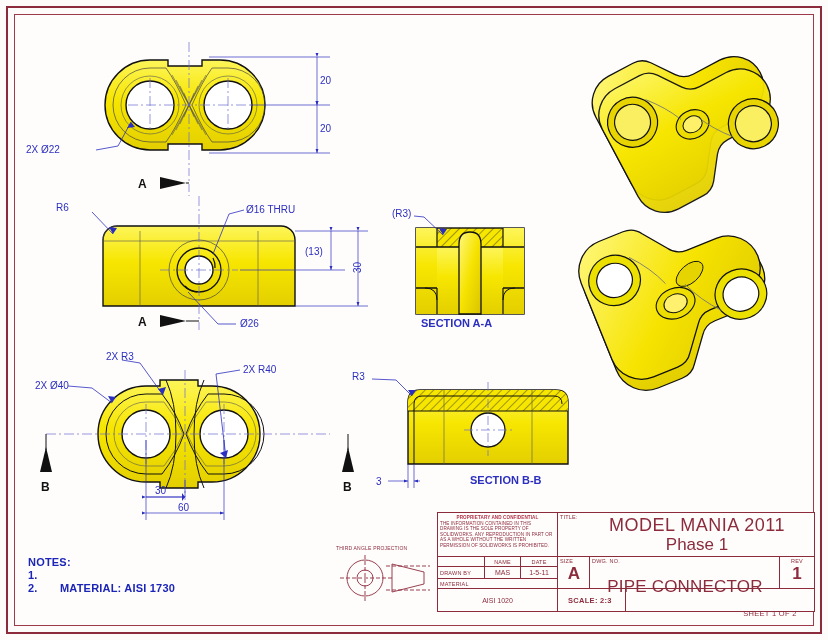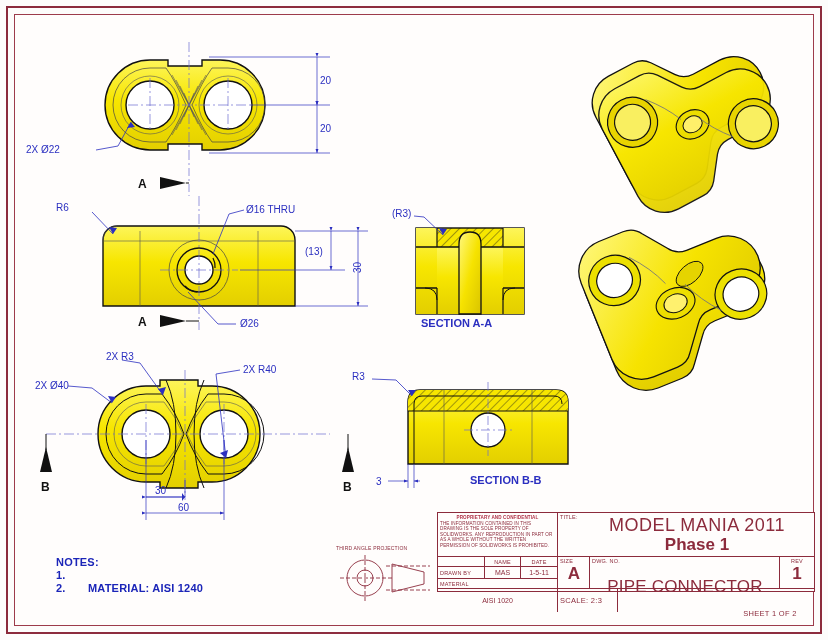--- a/index.html
+++ b/index.html
@@ -8,25 +8,25 @@
   #sheet{position:absolute;left:0;top:0;width:828px;height:640px;background:#fdfcfb;}
   .frame-outer{position:absolute;left:6px;top:6px;width:816px;height:628px;
       border:2px solid #8c2b3c;box-sizing:border-box;}
   .frame-inner{position:absolute;left:14px;top:14px;width:800px;height:612px;
       border:1.5px solid #9d3b4b;box-sizing:border-box;background:#fffdfc;}
   svg.draw{position:absolute;left:0;top:0;width:828px;height:640px;pointer-events:none;}
   .dim{fill:#2b2fc0;font-size:10px;font-family:"Liberation Sans",sans-serif;}
   .secl{fill:#2b2fc0;font-size:11px;font-weight:bold;font-family:"Liberation Sans",sans-serif;}
   .arrl{fill:#111;font-size:12px;font-weight:bold;font-family:"Liberation Sans",sans-serif;}
   .notes{position:absolute;left:28px;top:556px;color:#1b25b8;font-size:11px;font-weight:bold;
-     line-height:13px;letter-spacing:.2px;margin-left:28px;}
+     line-height:13px;letter-spacing:.2px;}
   .notes .row{display:flex;}
   .notes .num{width:32px;}
   
-  .tb{position:absolute;left:437px;top:512px;width:378px;height:80px;
+  .tb{position:absolute;left:437px;top:512px;width:378px;height:100px;
       border:1.5px solid #8c2b3c;box-sizing:border-box;color:#8c2b3c;background:#fffdfc;padding-left:36px;}
   .tb div{box-sizing:border-box;position:absolute;}
   .b-r{border-right:1px solid #8c2b3c;}
   .b-b{border-bottom:1px solid #8c2b3c;}
   .tiny{font-size:4.6px;line-height:5.4px;letter-spacing:.1px;}
   .lbl{font-size:5.5px;letter-spacing:.2px;}
   .val{font-size:7px;}
   .cap{font-size:7.5px;letter-spacing:.3px;}
   .ctr{display:flex;align-items:center;justify-content:center;}
   .lft{display:flex;align-items:center;padding-left:2px;}
@@ -306,21 +306,21 @@
     </g>
   </svg>
 
   <div class="notes">
     <div>NOTES:</div>
     <div class="row">
       <span class="num">1.</span>
     </div>
     <div class="row">
       <span class="num">2.</span>
-      <span>MATERIAL: AISI 1240</span>
+      <span>MATERIAL: AISI 1730</span>
     </div>
   </div>
 
   <div class="tap">
     <span class="cap2">THIRD ANGLE PROJECTION</span>
   </div>
 
   <div class="tb">
 
     <div class="b-r b-b" style="left:0;top:0;width:120px;height:44px;padding:1.5px 2px;">
@@ -335,32 +335,32 @@
     <div class="b-r b-b lft lbl" style="left:0;top:54px;width:47px;height:12px;">DRAWN BY</div>
     <div class="b-r b-b ctr val" style="left:47px;top:54px;width:36px;height:12px;">MAS</div>
     <div class="b-r b-b ctr val" style="left:83px;top:54px;width:37px;height:12px;">1-5-11</div>
 
     <div class="b-r b-b lft lbl" style="left:0;top:66px;width:120px;height:10px;">MATERIAL</div>
     <div class="b-r ctr val" style="left:0;top:76px;width:120px;height:23px;">AISI 1020</div>
 
     <div class="b-b" style="left:120px;top:0;width:256px;height:44px;">
       <span class="lbl" style="position:absolute;left:2px;top:1px;">TITLE:</span>
       <div style="position:absolute;left:24px;top:2px;width:230px;text-align:center;font-size:18px;line-height:20px;letter-spacing:.5px;">MODEL MANIA 2011</div>
-      <div style="position:absolute;left:24px;top:22px;width:230px;text-align:center;font-size:17px;line-height:19px;font-weight:bold;">Phase 1</div>
+      <div style="position:absolute;left:24px;top:22px;width:230px;text-align:center;font-size:17px;line-height:19px;">Phase 1</div>
     </div>
 
     <div class="b-r b-b" style="left:120px;top:44px;width:32px;height:32px;">
       <span class="lbl" style="position:absolute;left:2px;top:1px;">SIZE</span>
       <span style="position:absolute;left:0;top:7px;width:32px;text-align:center;font-size:17px;font-weight:bold;">A</span>
     </div>
     <div class="b-r b-b" style="left:152px;top:44px;width:190px;height:32px;">
       <span class="lbl" style="position:absolute;left:2px;top:1px;">DWG. NO.</span>
       <span style="position:absolute;left:2px;top:20px;width:186px;text-align:center;font-size:17px;letter-spacing:.2px;">PIPE CONNECTOR</span>
     </div>
     <div class="b-b" style="left:342px;top:44px;width:34px;height:32px;">
       <span class="lbl" style="position:absolute;left:0;top:1px;width:34px;text-align:center;">REV</span>
       <span style="position:absolute;left:0;top:7px;width:34px;text-align:center;font-size:17px;font-weight:bold;">1</span>
     </div>
 
-    <div class="b-r lft cap" style="left:120px;top:76px;width:60px;height:23px;">SCALE: 2:3</div>
+    <div class="b-r lft cap" style="left:128px;top:76px;width:60px;height:23px;font-weight:bold;">SCALE: 2:3</div>
     <div class="ctr cap" style="left:288px;top:89px;width:88px;height:23px;">SHEET 1 OF 2</div>
   </div>
 </div>
 
 </body></html>

